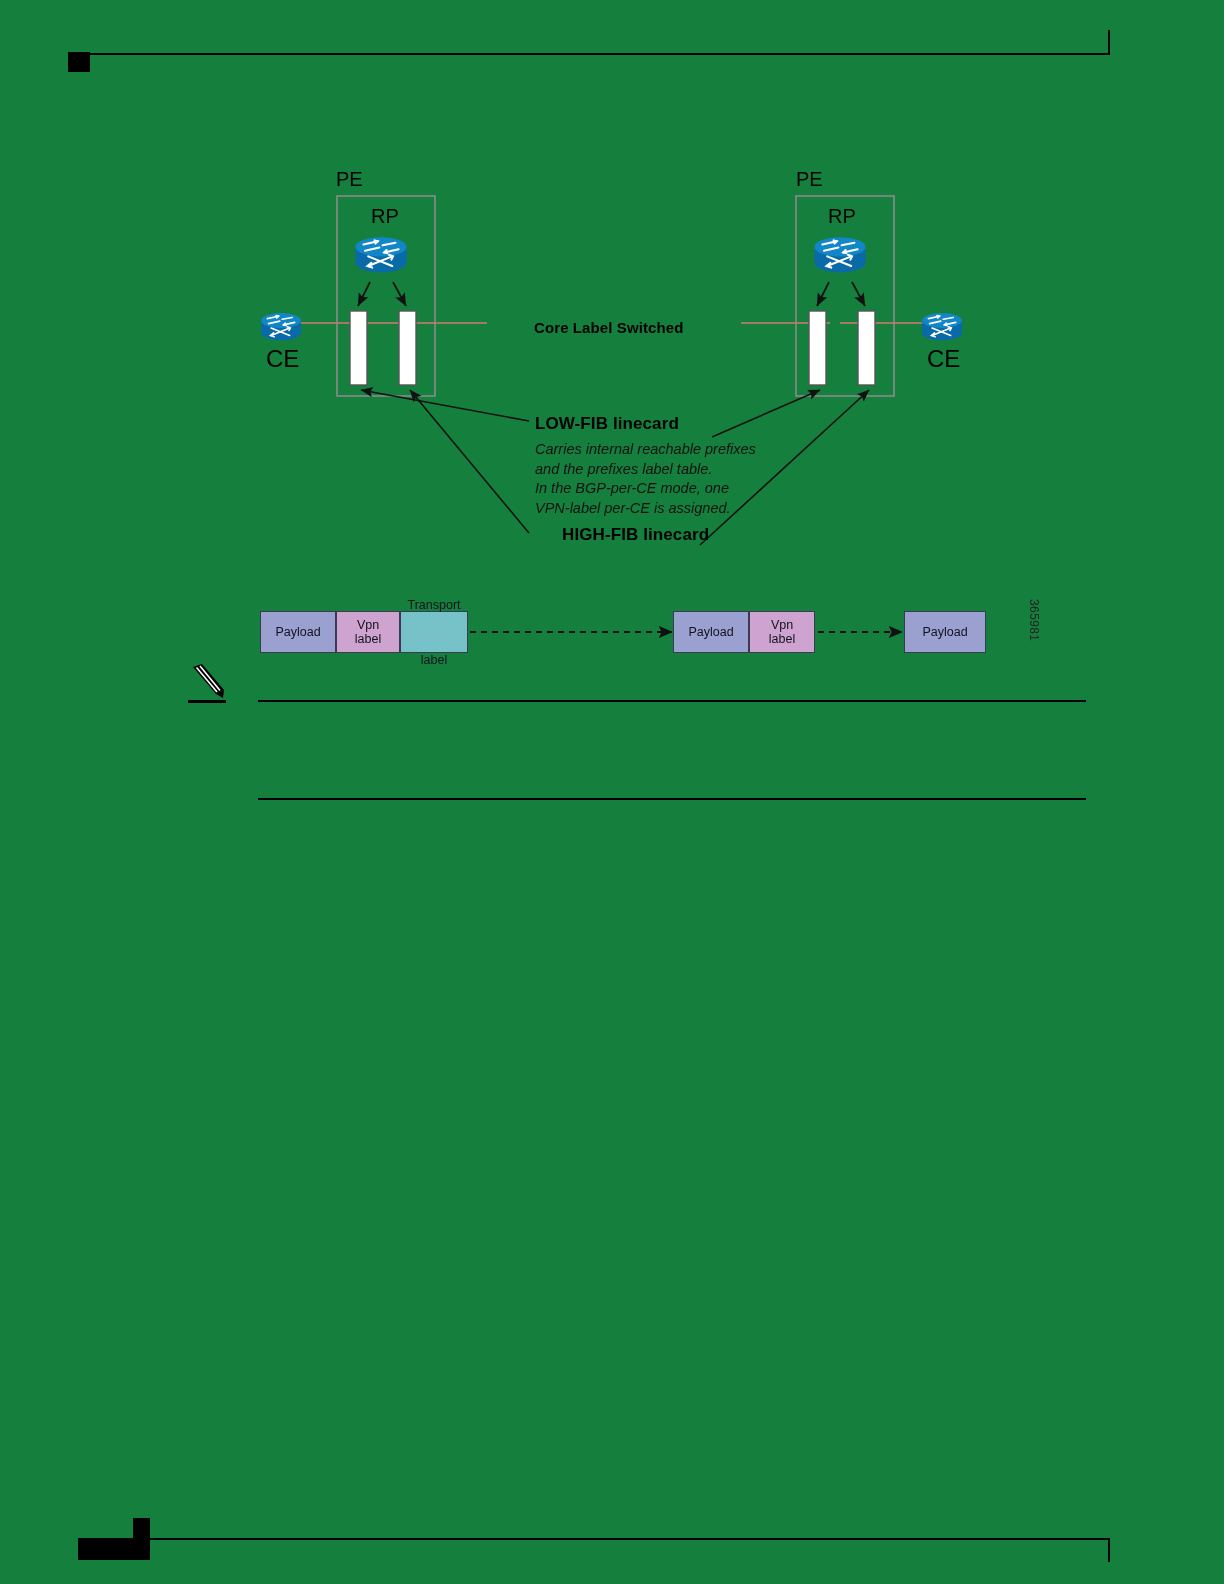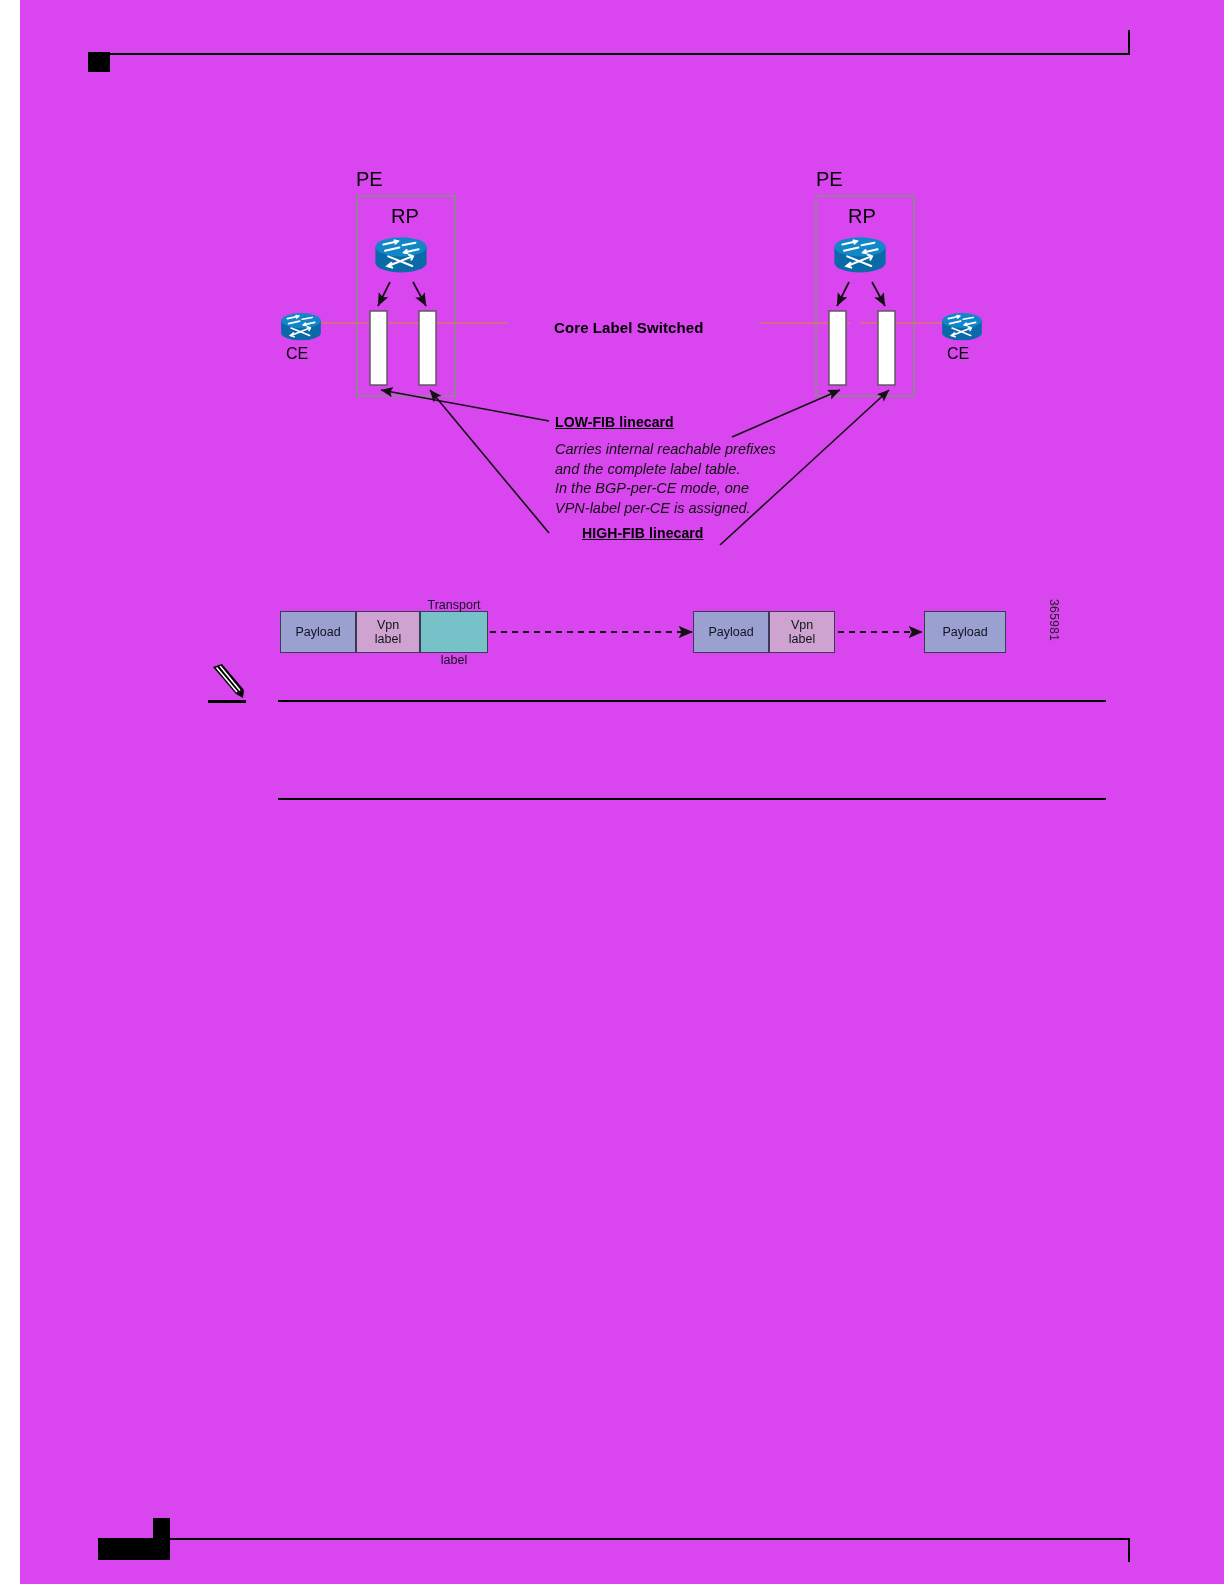--- a/index.html
+++ b/index.html
@@ -1,42 +1,42 @@
 <!DOCTYPE html>
 <html><head>
 <meta charset="utf-8">
 <style>
   html,body{margin:0;padding:0;background:#ffffff;}
   body{width:1224px;height:1584px;position:relative;
        font-family:"Liberation Sans","DejaVu Sans",sans-serif;
        -webkit-font-smoothing:antialiased;}
 
-  .page{position:absolute;inset:0;background:#d946ef;overflow:hidden;margin-left:20px;}
+  .page{position:absolute;inset:0;background:#15803d;overflow:hidden;}
 
   
   .hdr-rule{position:absolute;left:78px;top:53px;width:1032px;height:2px;background:#000;}
   .hdr-tick{position:absolute;left:1108px;top:30px;width:2px;height:25px;background:#000;}
   .hdr-square{position:absolute;left:68px;top:52px;width:22px;height:20px;background:#000;}
 
   .ftr-rule{position:absolute;left:78px;top:1538px;width:1032px;height:2px;background:#000;}
   .ftr-tick{position:absolute;left:1108px;top:1538px;width:2px;height:24px;background:#000;}
   .ftr-bar{position:absolute;left:78px;top:1538px;width:72px;height:22px;background:#000;}
   .ftr-tab{position:absolute;left:133px;top:1518px;width:17px;height:22px;background:#000;}
 
   
   .figure{position:absolute;left:0;top:0;width:1224px;height:1584px;}
   .fig-svg{position:absolute;left:0;top:0;}
 
   
   .lbl{position:absolute;color:#000;white-space:nowrap;}
   .lbl-pe{font-size:20px;}
   .lbl-rp{font-size:20px;}
-  .lbl-ce{font-size:16px;}
+  .lbl-ce{font-size:24px;}
   .lbl-core{font-size:15px;font-weight:bold;letter-spacing:.1px;}
-  .ann-head{font-size:14px;font-weight:bold;letter-spacing:.1px;text-decoration:underline;}
+  .ann-head{font-size:17px;font-weight:bold;letter-spacing:.1px;}
   .ann-body{font-size:14.5px;line-height:19.5px;color:#111;}
   .ann-body div{white-space:nowrap;font-style:italic;}
 
   
   .pkt{position:absolute;box-sizing:border-box;border:1px solid #3a3a52;
        display:flex;align-items:center;justify-content:center;text-align:center;
        font-size:12.5px;color:#11131f;line-height:14px;}
   .pkt.payload{background:#9aa0cf;}
   .pkt.vpn{background:#cfa3cf;}
   .pkt.transport{background:#77c2c8;gap:41px;}
@@ -149,21 +149,21 @@
 
     <div class="lbl lbl-pe" style="left:796px;top:168px;">PE</div>
     <div class="lbl lbl-rp" style="left:828px;top:205px;">RP</div>
     <div class="lbl lbl-ce" style="left:927px;top:345px;">CE</div>
 
     <div class="lbl lbl-core" style="left:534px;top:319px;">Core Label Switched</div>
 
     <div class="lbl ann-head" style="left:535px;top:414px;">LOW-FIB linecard</div>
     <div class="lbl ann-body" style="left:535px;top:440px;">
       <div>Carries internal reachable prefixes</div>
-      <div>and the complete label table.</div>
+      <div>and the prefixes label table.</div>
       <div>In the BGP-per-CE mode, one</div>
       <div>VPN-label per-CE is assigned.</div>
     </div>
 
     <div class="lbl ann-head" style="left:562px;top:525px;">HIGH-FIB linecard</div>
 
     <div class="pkt payload" style="left:260px;top:611px;width:76px;height:42px;">
       <span>Payload</span>
     </div>
     <div class="pkt vpn" style="left:336px;top:611px;width:64px;height:42px;flex-direction:column;">

